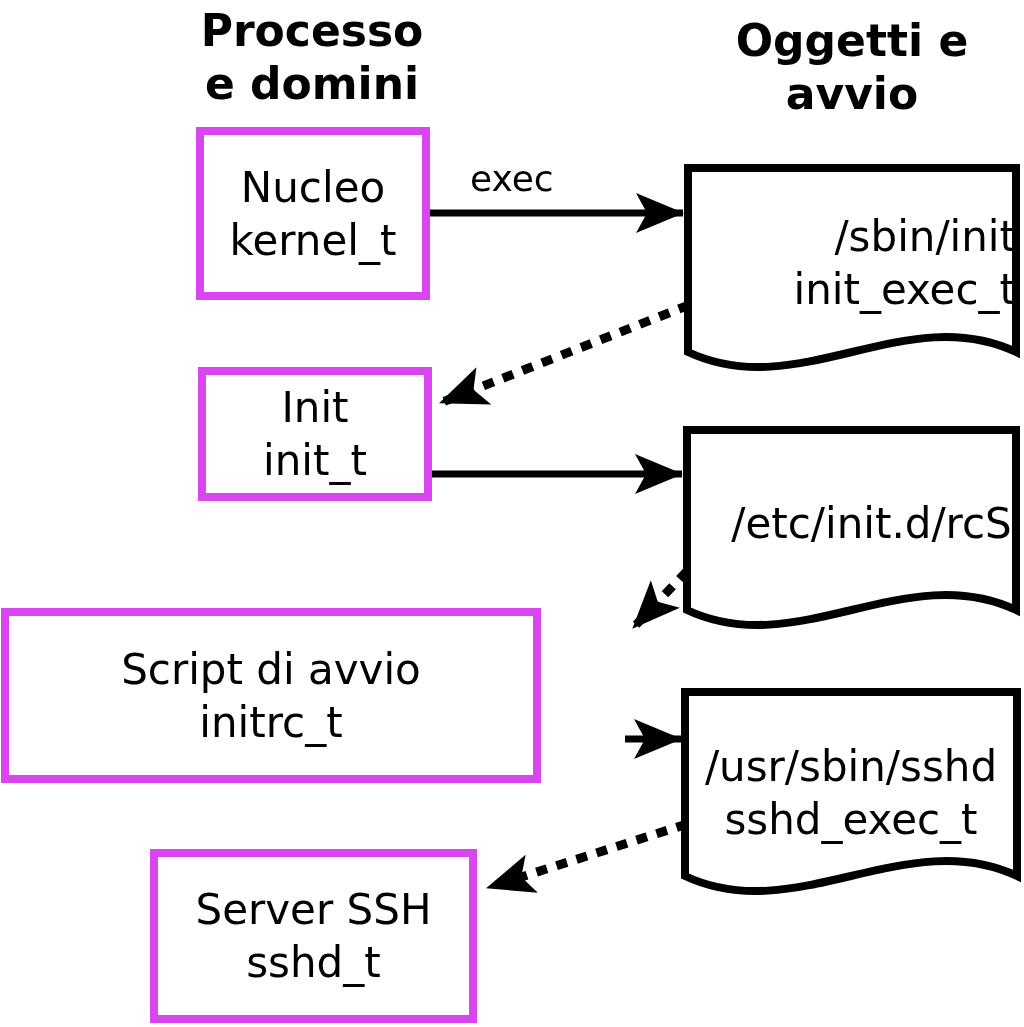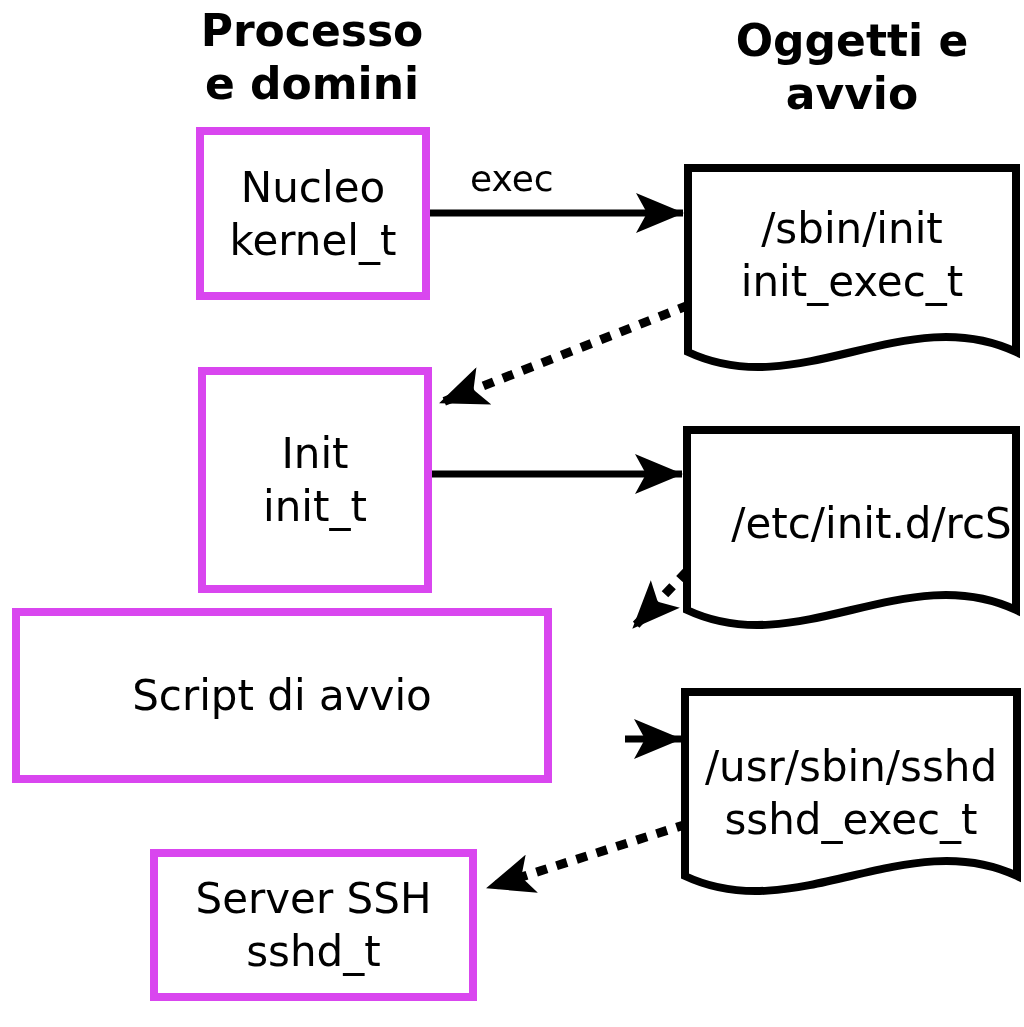--- a/index.html
+++ b/index.html
@@ -32,36 +32,36 @@
     display: flex;
     flex-direction: column;
     align-items: center;
     justify-content: center;
     text-align: center;
     font-size: 42px;
     line-height: 53px;
     z-index: 1;
   }
   .pbox-kernel { left: 196px; top: 127px; width: 234px; height: 173px; }
-  .pbox-init   { left: 198px; top: 367px; width: 234px; height: 226px; }
-  .pbox-initrc { left: 12px;   top: 608px; width: 540px; height: 175px; }
-  .pbox-sshd   { left: 150px; top: 849px; width: 327px; height: 152px; }
+  .pbox-init   { left: 198px; top: 367px; width: 234px; height: 134px; }
+  .pbox-initrc { left: 1px;   top: 608px; width: 540px; height: 175px; }
+  .pbox-sshd   { left: 150px; top: 849px; width: 327px; height: 174px; }
 
   .doclabel {
     position: absolute;
     display: flex;
     flex-direction: column;
     align-items: center;
     justify-content: center;
     text-align: center;
     font-size: 42px;
     line-height: 53px;
     z-index: 3;
   }
-  .doclabel-1 { left: 688px; top: 164px; width: 328px; height: 182px; }
+  .doclabel-1 { left: 688px; top: 172px; width: 328px; height: 182px; align-items: flex-end; }
   .doclabel-2 { left: 707px; top: 434px; width: 329px; height: 178px; text-align: center; }
   .doclabel-3 { left: 685px; top: 696px; width: 332px; height: 182px; margin-top: 6px; }
 
   .exec-label {
     position: absolute;
     left: 470px; top: 158px; width: 135px;
     text-align: left;
     font-size: 36px;
     line-height: 42px;
     z-index: 3;
@@ -89,20 +89,21 @@
   <div class="pbox pbox-kernel">
     <span>Nucleo</span>
     <span>kernel_t</span>
   </div>
   <div class="pbox pbox-init">
     <span>Init</span>
     <span>init_t</span>
   </div>
   <div class="pbox pbox-initrc">
     <span>Script di avvio</span>
+    <span>initrc_t</span>
   </div>
   <div class="pbox pbox-sshd">
     <span>Server SSH</span>
     <span>sshd_t</span>
   </div>
 
   <svg class="wires" viewBox="0 0 1024 1027">
     <defs>
       <marker id="arrowhead" viewBox="0 0 48 40" refX="47" refY="20" markerWidth="48" markerHeight="40" markerUnits="userSpaceOnUse" orient="auto">
         <path d="M48,20 L0,0 L11,20 L0,40 Z" fill="#000000"></path>

